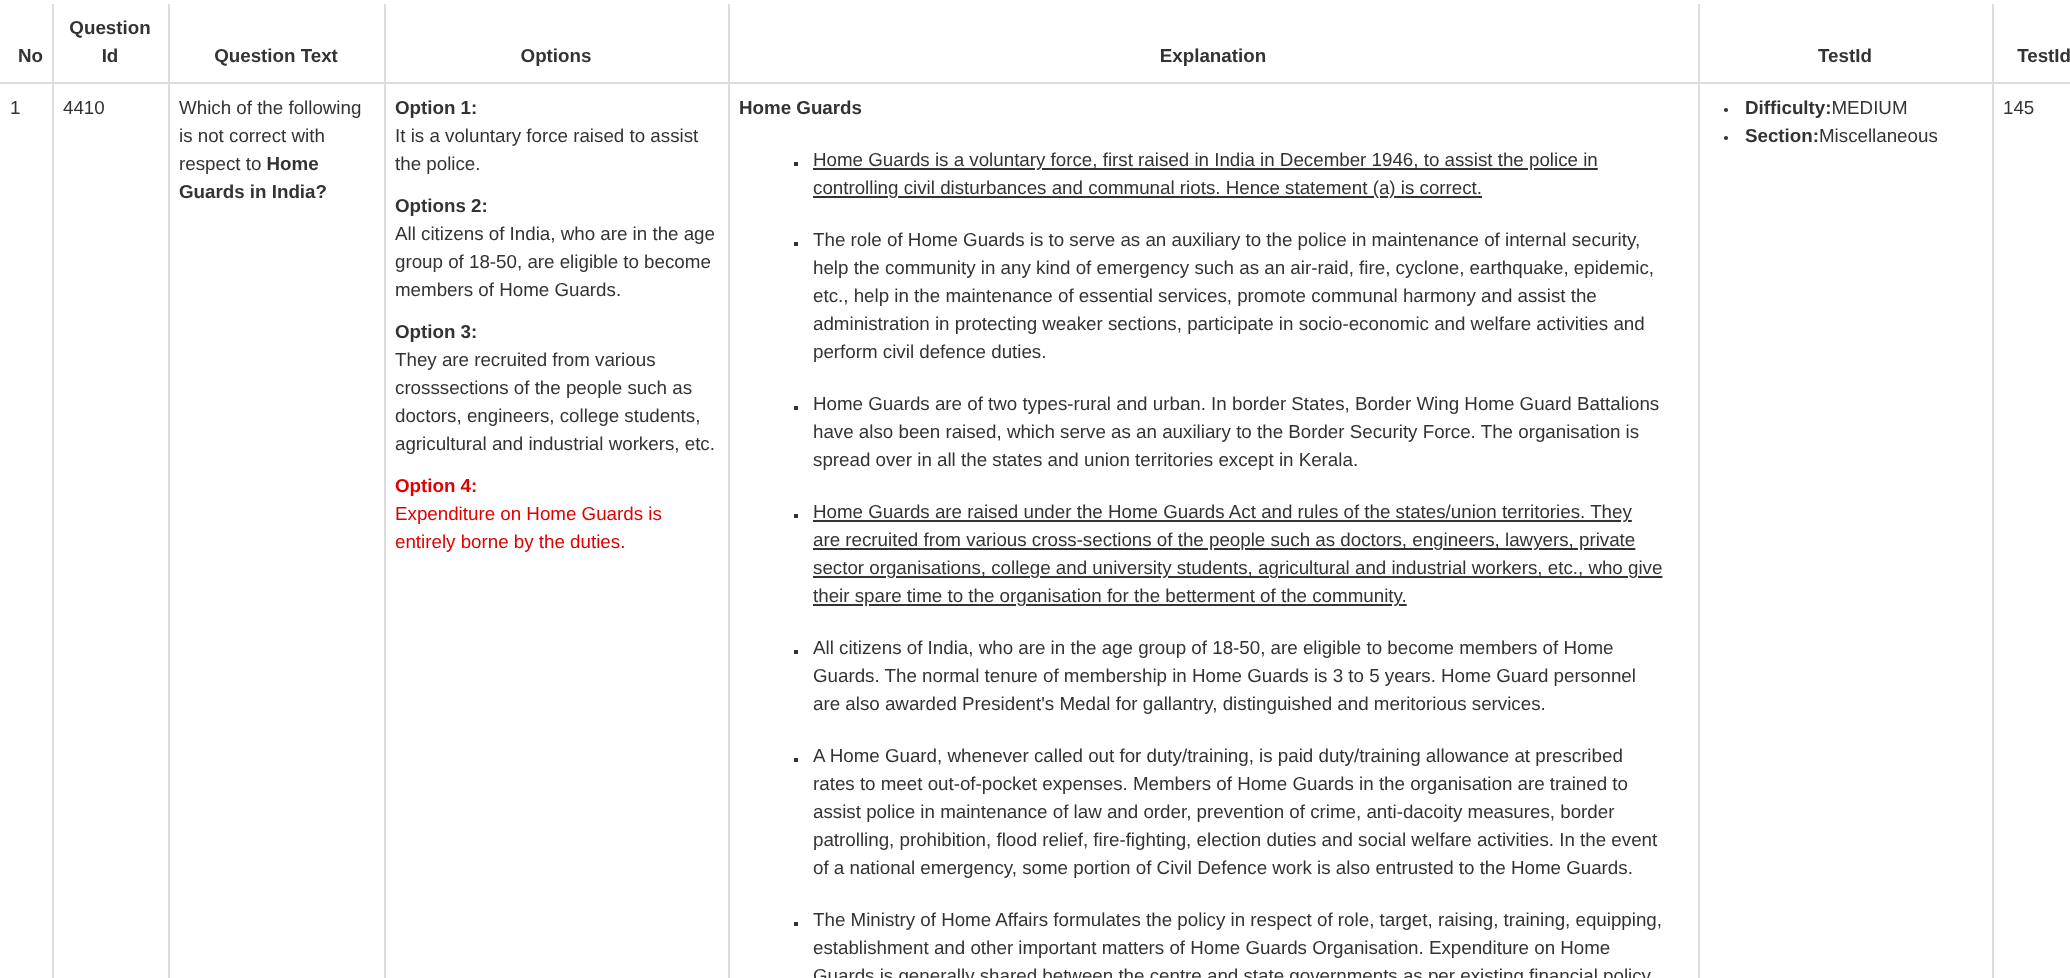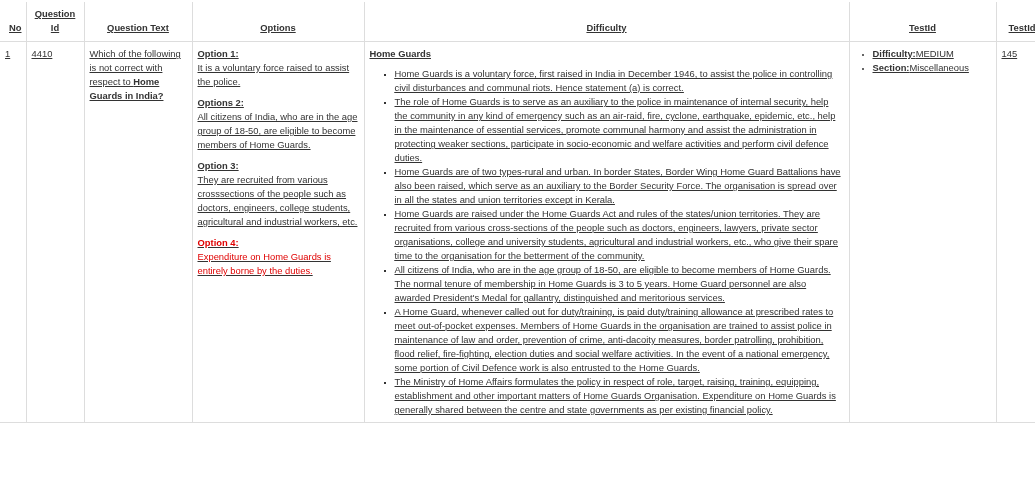--- a/index.html
+++ b/index.html
@@ -12,21 +12,20 @@
       border-collapse: collapse;
       table-layout: fixed;
       width: 1040px;
       margin-top: 2px;
     }
     table.qtable th, table.qtable td {
       border: 1px solid #dddddd;
       vertical-align: top;
       padding: 5px 5px;
       line-height: 14px;
-      text-decoration: underline;
     }
     table.qtable tr:first-child th { border-top: none; }
     table.qtable th:first-child, table.qtable td:first-child { border-left: none; }
     table.qtable th {
       font-weight: bold;
       vertical-align: bottom;
       text-align: center;
       padding: 5px 4px 6px 4px;
       line-height: 14px;
       color: #333333;
@@ -37,21 +36,21 @@
     td.explanation { padding: 6px 8px 6px 9px; }
     .opt-block { margin-bottom: 7px; }
     .opt-label { font-weight: bold; display: block; }
     .opt-text { display: block; }
     .opt-correct { color: #e00000; }
     .exp-title { font-weight: bold; margin: 0 0 6px 0; display: block; }
     ul.exp-list {
       margin: 0; padding-left: 25px;
       list-style: square;
     }
-    ul.exp-list li { margin: 0; padding-left: 0; }
+    ul.exp-list li { margin: 12px; padding-left: 0; }
     ul.exp-list li::marker { font-size: 7px; }
     .u { text-decoration: underline; }
     ul.details {
       margin: 0; padding-left: 18px;
       list-style: disc;
     }
     ul.details li::marker { font-size: 8px; }
     b { font-weight: bold; }
   </style>
 </head>
@@ -66,21 +65,21 @@
     <col style="width:485px">
     <col style="width:147px">
     <col style="width:44px">
   </colgroup>
   <thead>
     <tr>
       <th class="left">No</th>
       <th>Question Id</th>
       <th>Question Text</th>
       <th>Options</th>
-      <th>Difficulty</th>
+      <th>Explanation</th>
       <th>TestId</th>
       <th class="left">TestId</th>
     </tr>
   </thead>
   <tbody>
     <tr>
       <td class="num">1</td>
       <td class="qid">4410</td>
       <td><span>Which of the following is not correct with respect to </span><b>Home Guards in India?</b></td>
       <td>

